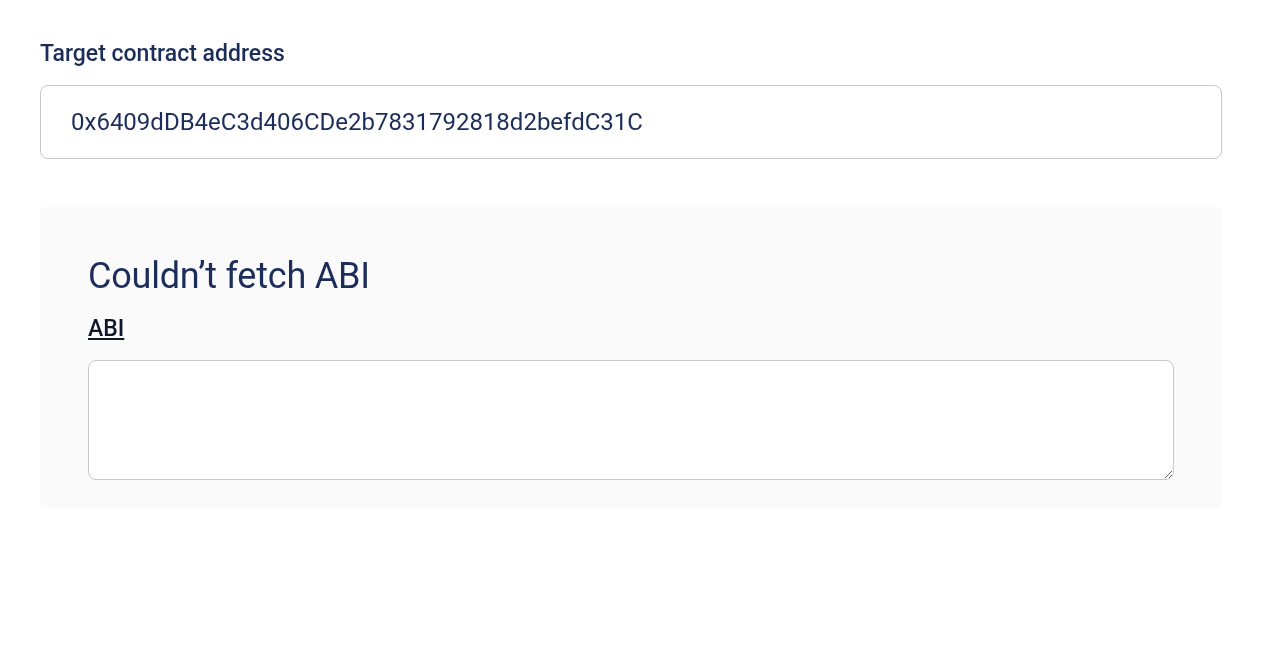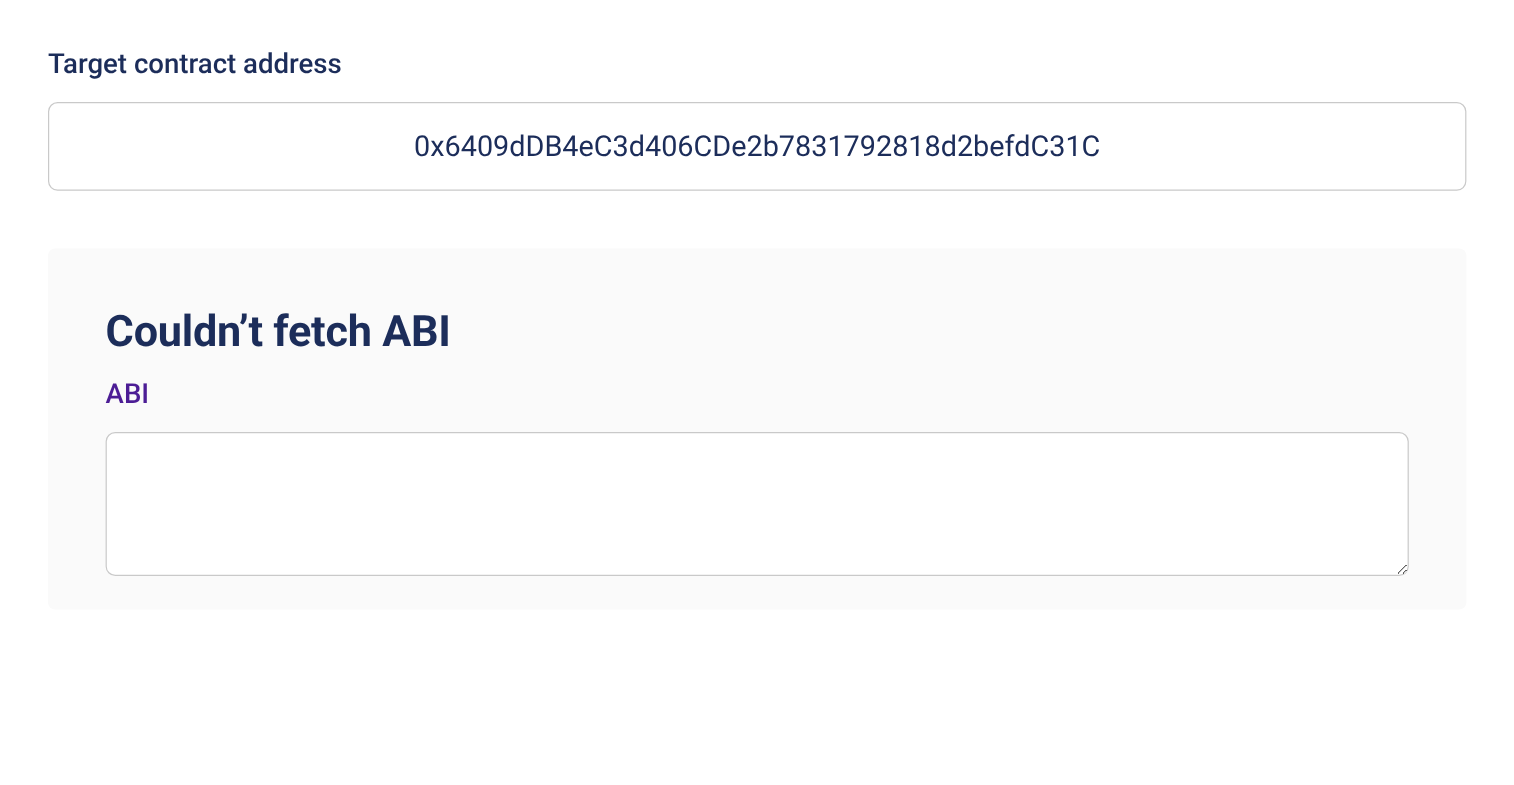--- a/index.html
+++ b/index.html
@@ -22,47 +22,47 @@
     }
     .text-input {
       width: 100%;
       padding: 22px 30px;
       font-size: 24px;
       color: #1c2d5a;
       border: 1px solid #c9c9c9;
       border-radius: 8px;
       background: #ffffff;
       font-family: inherit;
-      text-align: center;
     }
     .panel {
       margin-top: 48px;
       background: #fafafa;
       border-radius: 6px;
       padding: 48px 48px 24px 48px;
     }
     .panel-heading {
       color: #1c2d5a;
       font-size: 36px;
-      font-weight: 700;
+      font-weight: 400;
       margin-bottom: 18px;
       letter-spacing: -0.2px;
     }
     .panel-subtext {
       color: #7a8396;
       font-size: 23px;
       font-weight: 400;
       margin-bottom: 56px;
     }
     .abi-label {
-      color: #4c1d95;
+      color: #0f172a;
       font-size: 23px;
       font-weight: 500;
       margin-bottom: 18px;
       display: block;
+      text-decoration: underline;
     }
     .abi-textarea {
       width: 100%;
       height: 120px;
       padding: 14px;
       font-size: 16px;
       border: 1px solid #c9c9c9;
       border-radius: 8px;
       background: #ffffff;
       font-family: inherit;

